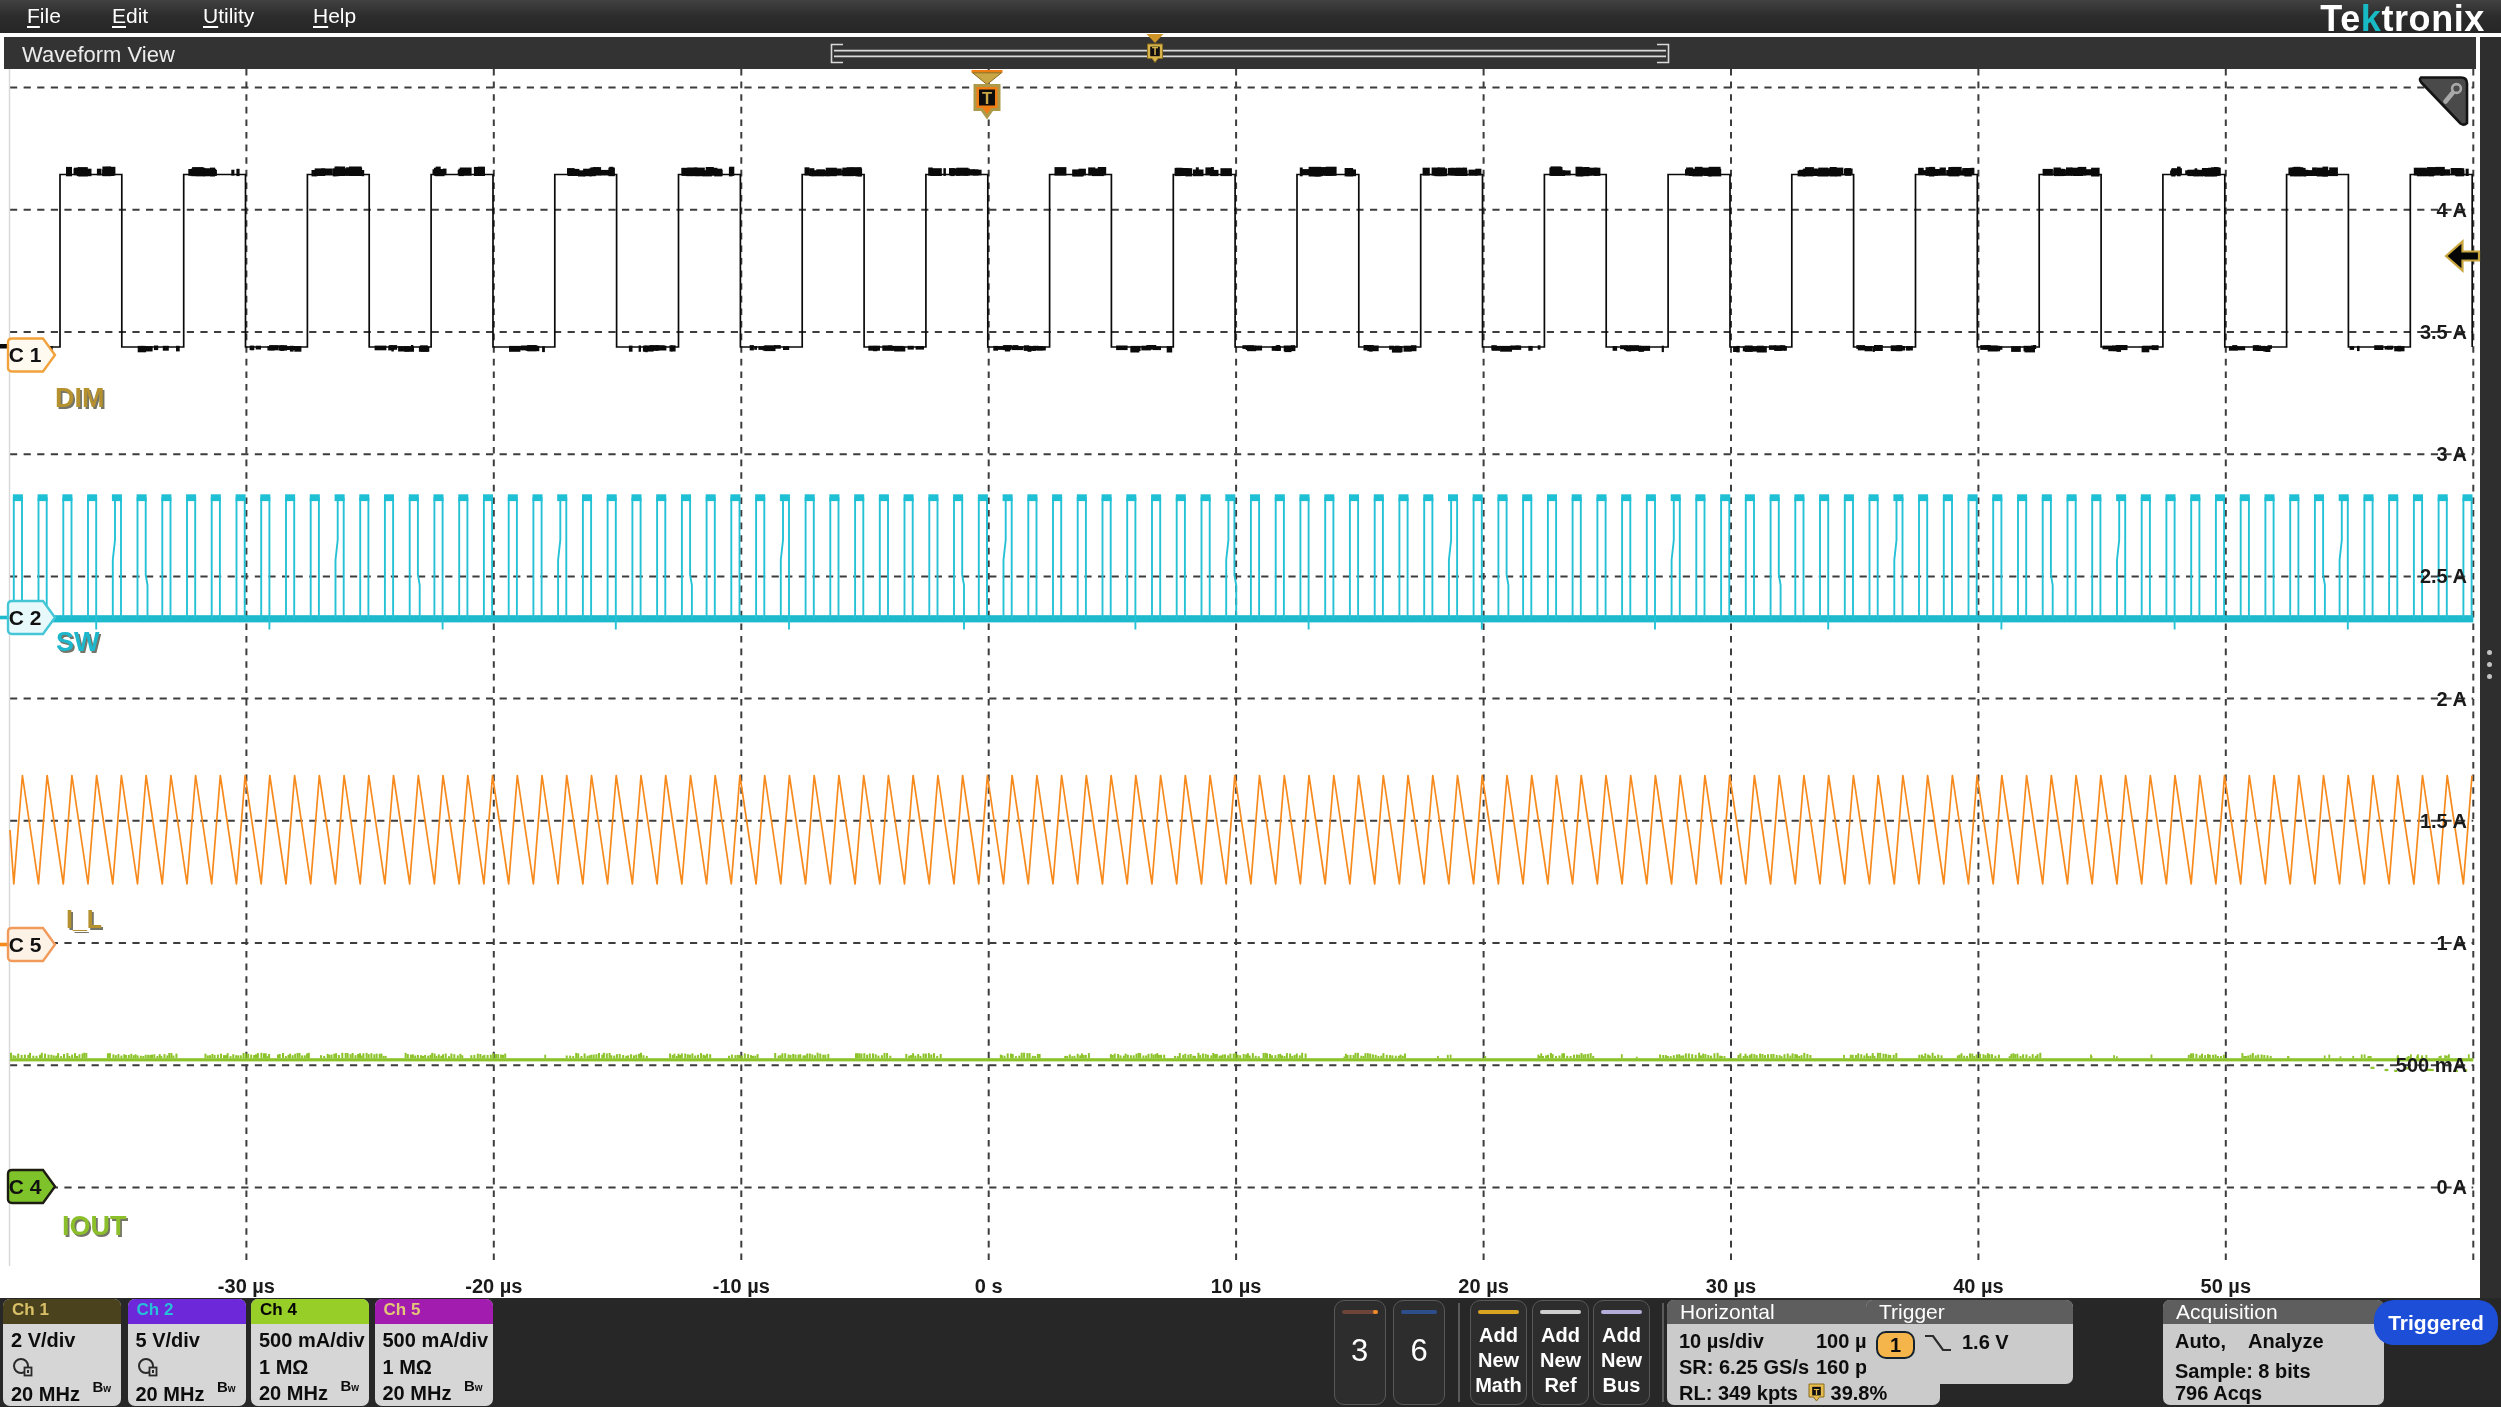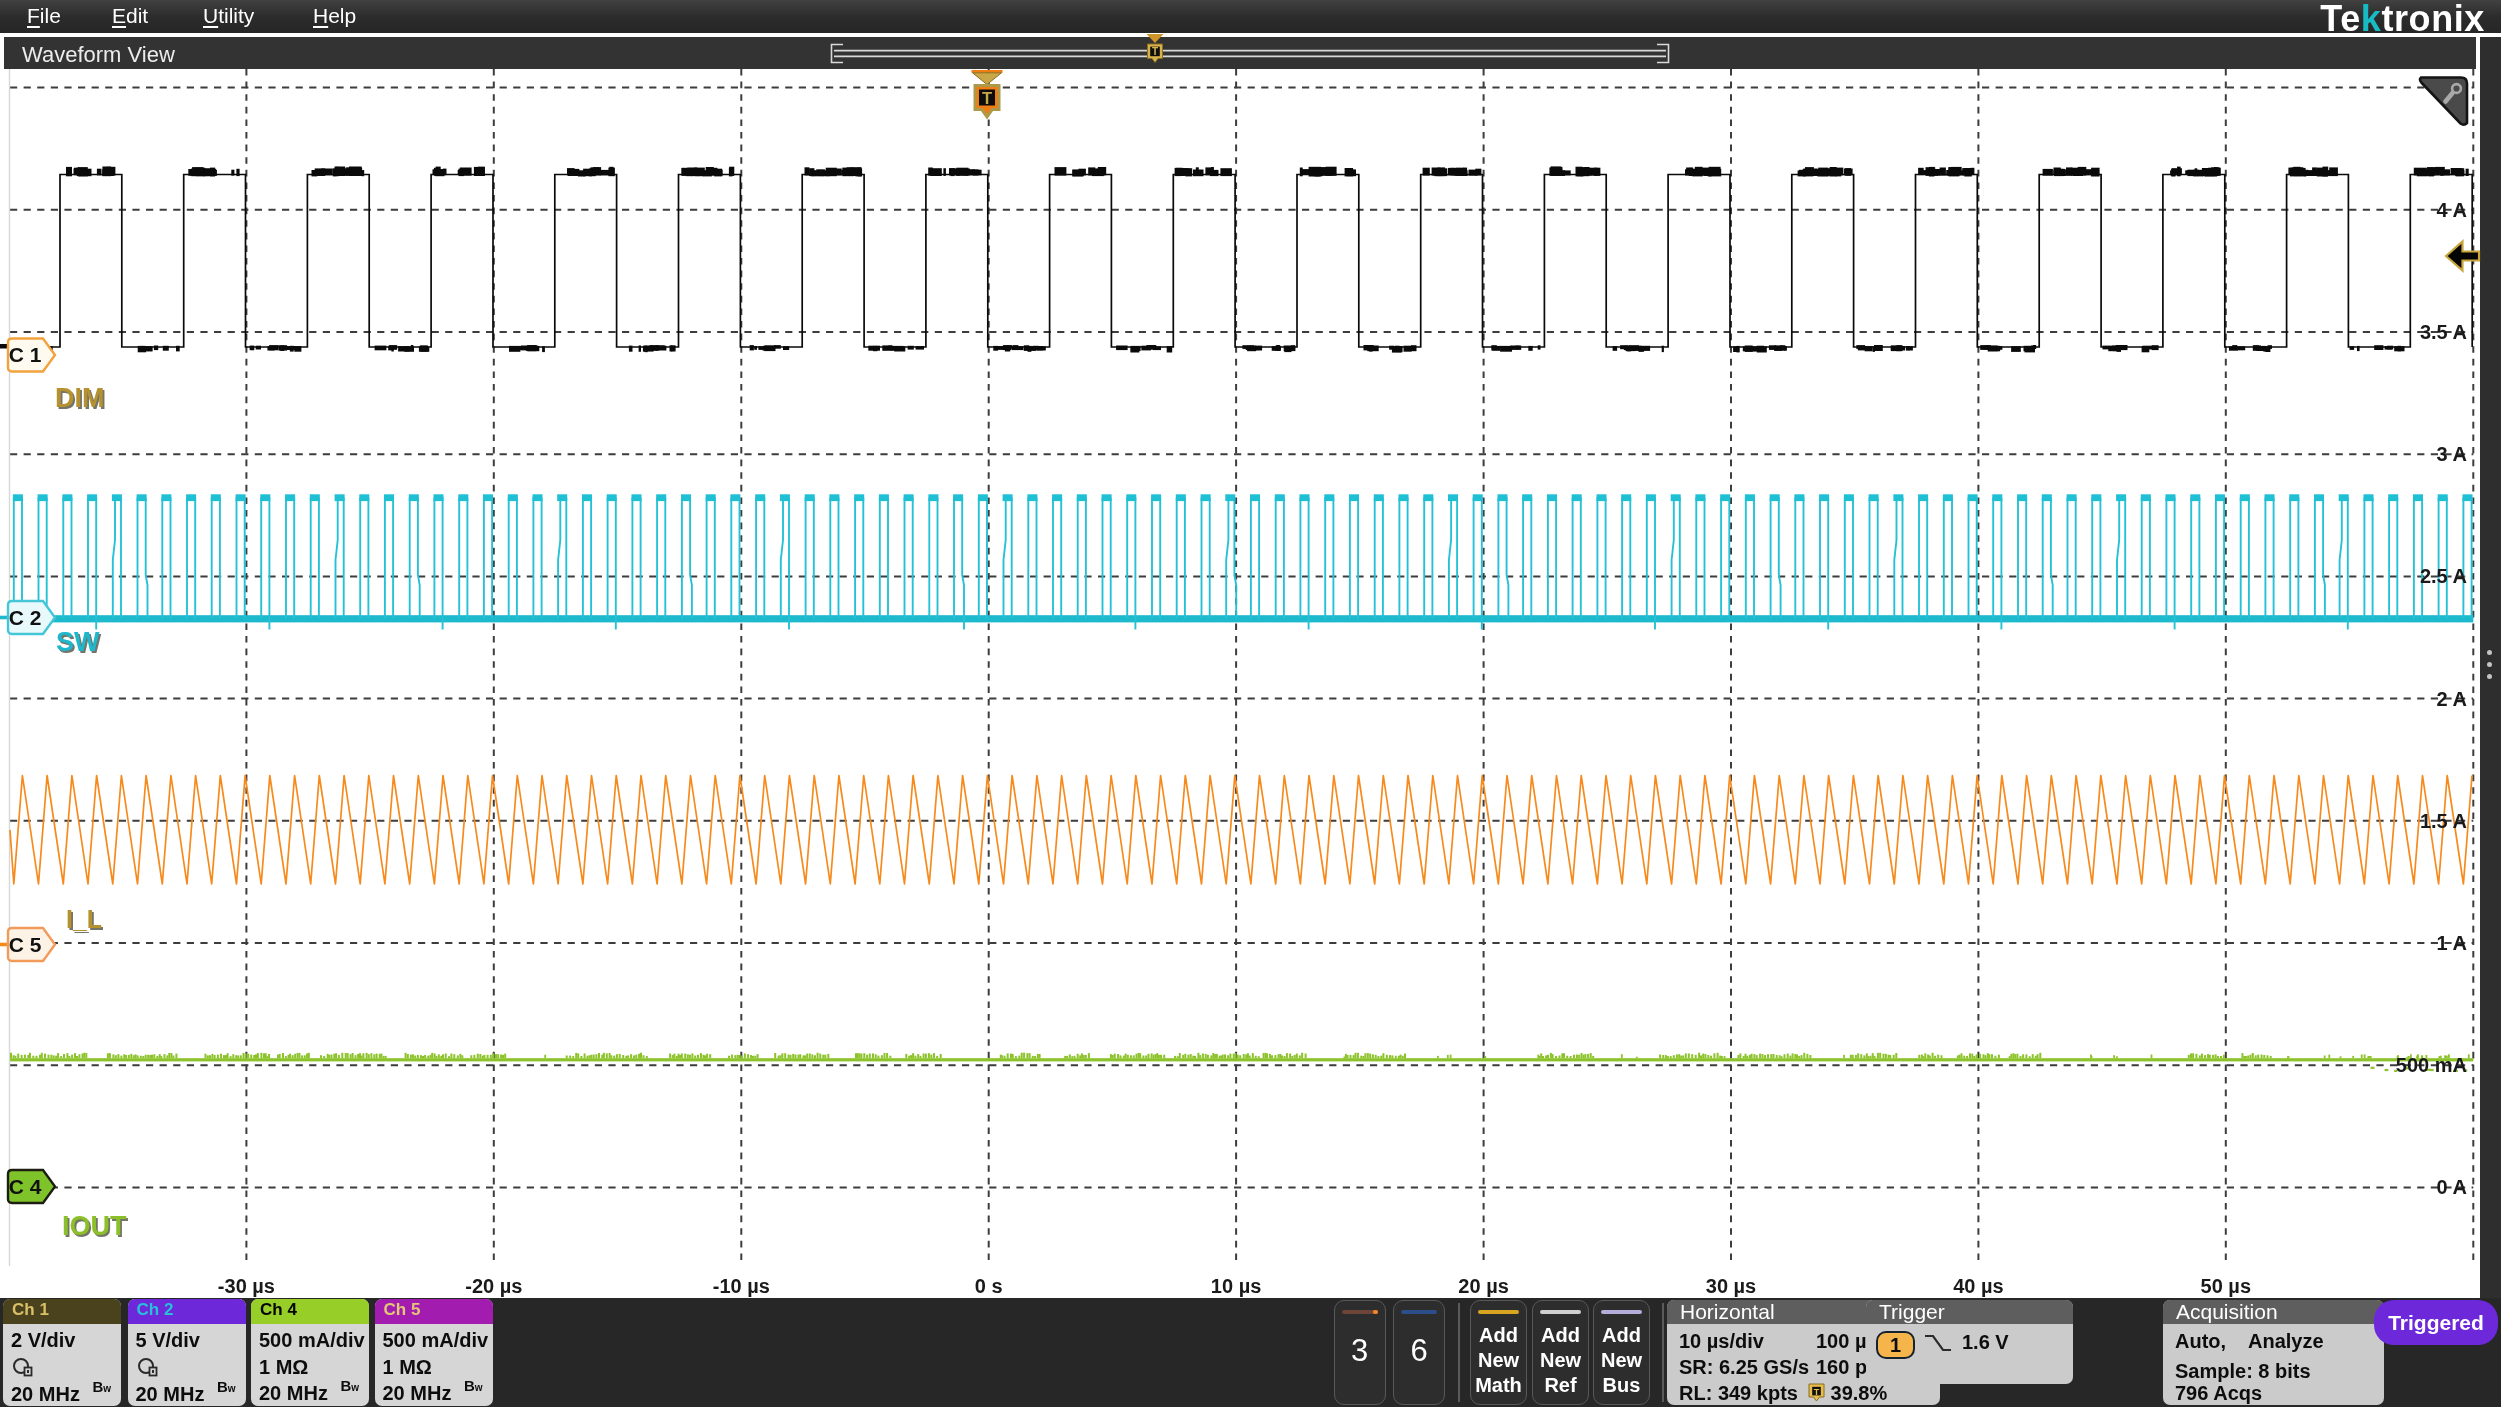--- a/index.html
+++ b/index.html
@@ -19,21 +19,21 @@
 .cbody{padding:3px 0 0 8px;font-size:20px;font-weight:bold;color:#0d0d0d;line-height:26.5px;position:relative;white-space:nowrap}
 .bw{position:absolute;font-size:15px;font-weight:bold;color:#0d0d0d}
 .bw span{font-size:10px}
 .btn{position:absolute;top:1300px;height:105px;background:#2d2d2d;border:1.5px solid #585858;border-radius:10px;color:#fff;text-align:center}
 .btn .strip{position:absolute;left:7px;right:7px;top:9px;height:4px;border-radius:2px}
 .vsep{position:absolute;top:1303px;height:99px;width:2px;background:#5a5a5a}
 .panel{position:absolute;top:1299.5px;border-radius:7px;overflow:hidden;background:#cbcbcb}
 .phead{height:24px;background:#5e5e5e;color:#fff;font-size:21px;padding:0 0 0 13px}
 .pbody{position:relative;color:#0d0d0d;font-size:20px;font-weight:bold}
 .pbody .r{position:absolute;white-space:nowrap}
-#trigd{position:absolute;left:2374px;top:1300px;width:124px;height:45px;background:#6d28d9;border-radius:20px;color:#fff;font-size:21px;font-weight:bold;text-align:center;line-height:45px}
+#trigd{position:absolute;left:2374px;top:1300px;width:124px;height:45px;background:#1d4ed8;border-radius:20px;color:#fff;font-size:21px;font-weight:bold;text-align:center;line-height:45px}
 </style></head>
 <body>
 <div id="menubar" class="abs"></div>
 <div class="mitem" style="left:27px"><u>F</u>ile</div>
 <div class="mitem" style="left:112px"><u>E</u>dit</div>
 <div class="mitem" style="left:203px"><u>U</u>tility</div>
 <div class="mitem" style="left:313px"><u>H</u>elp</div>
 <div id="logo">Te<span class="k">k</span>tronix</div>
 <div id="titlebar" class="abs"></div>
 <div id="wvtitle" class="abs">Waveform View</div>

